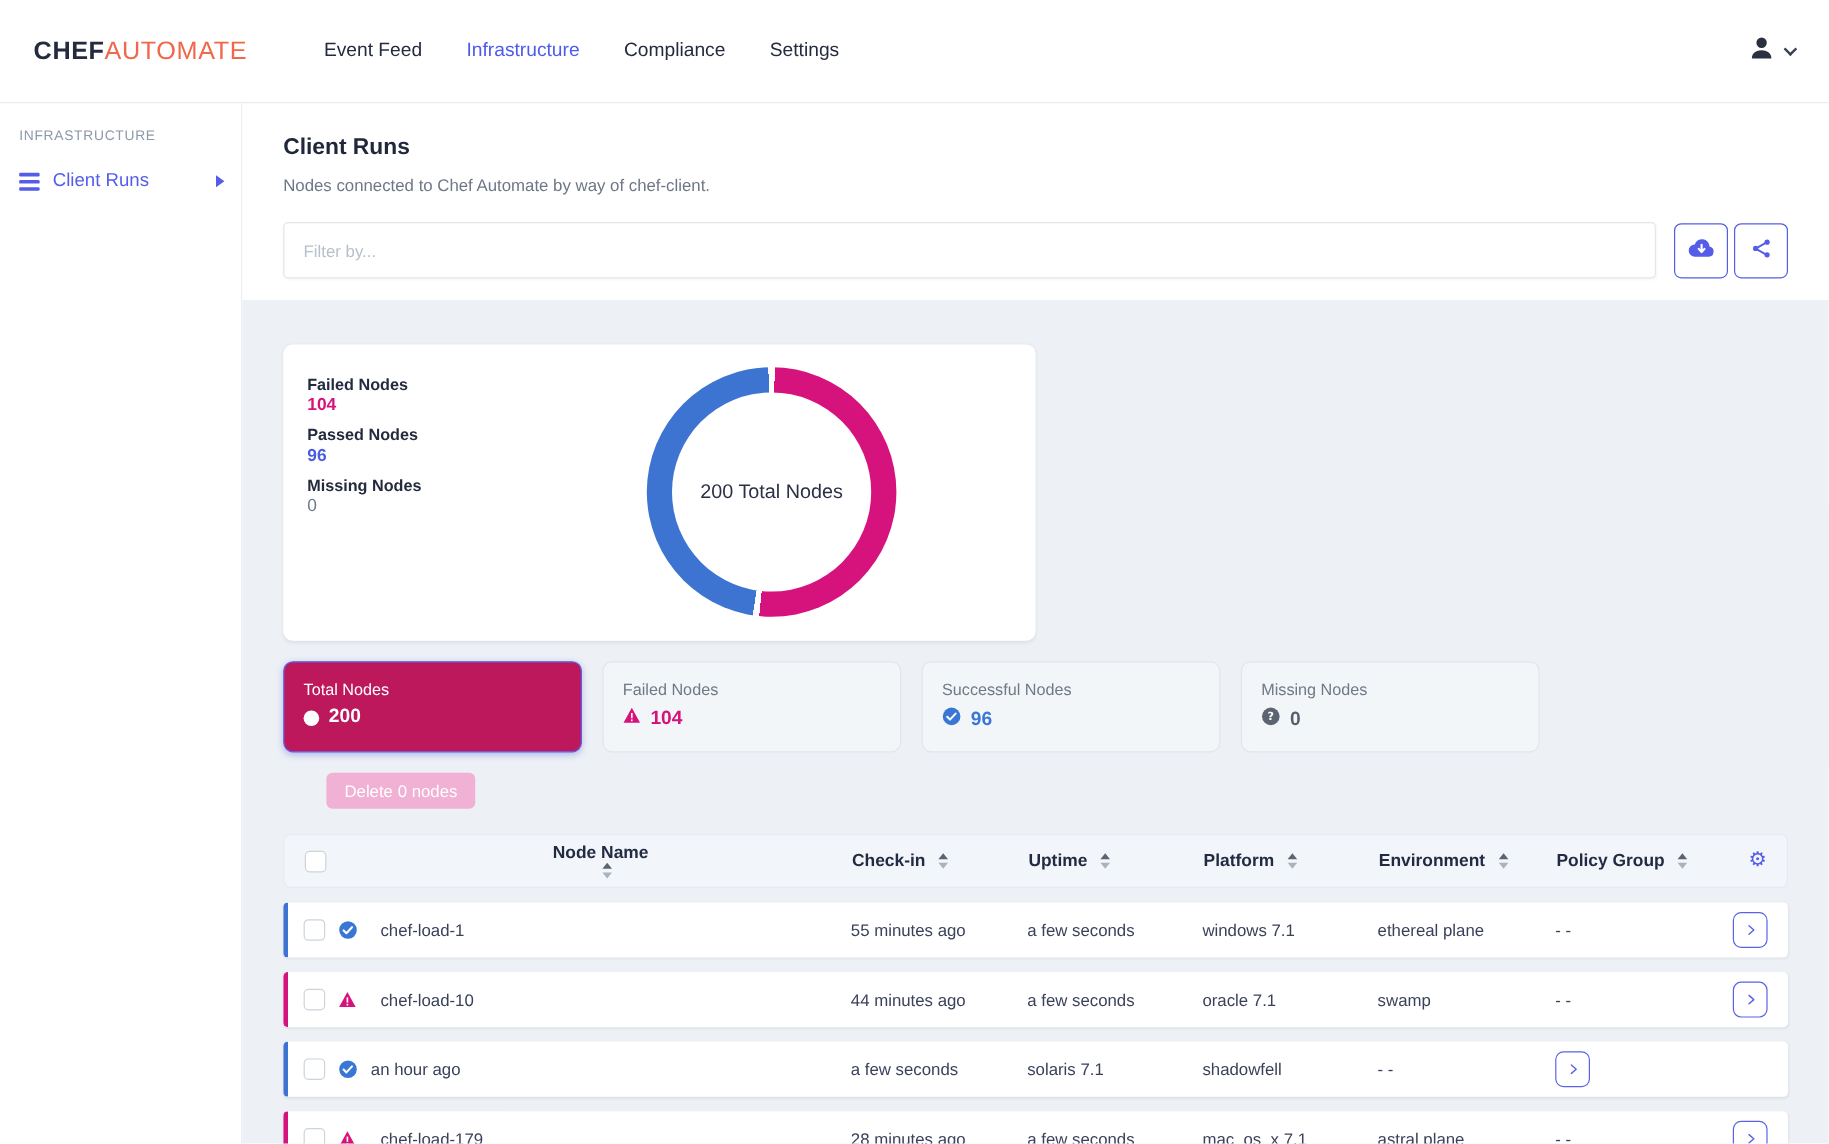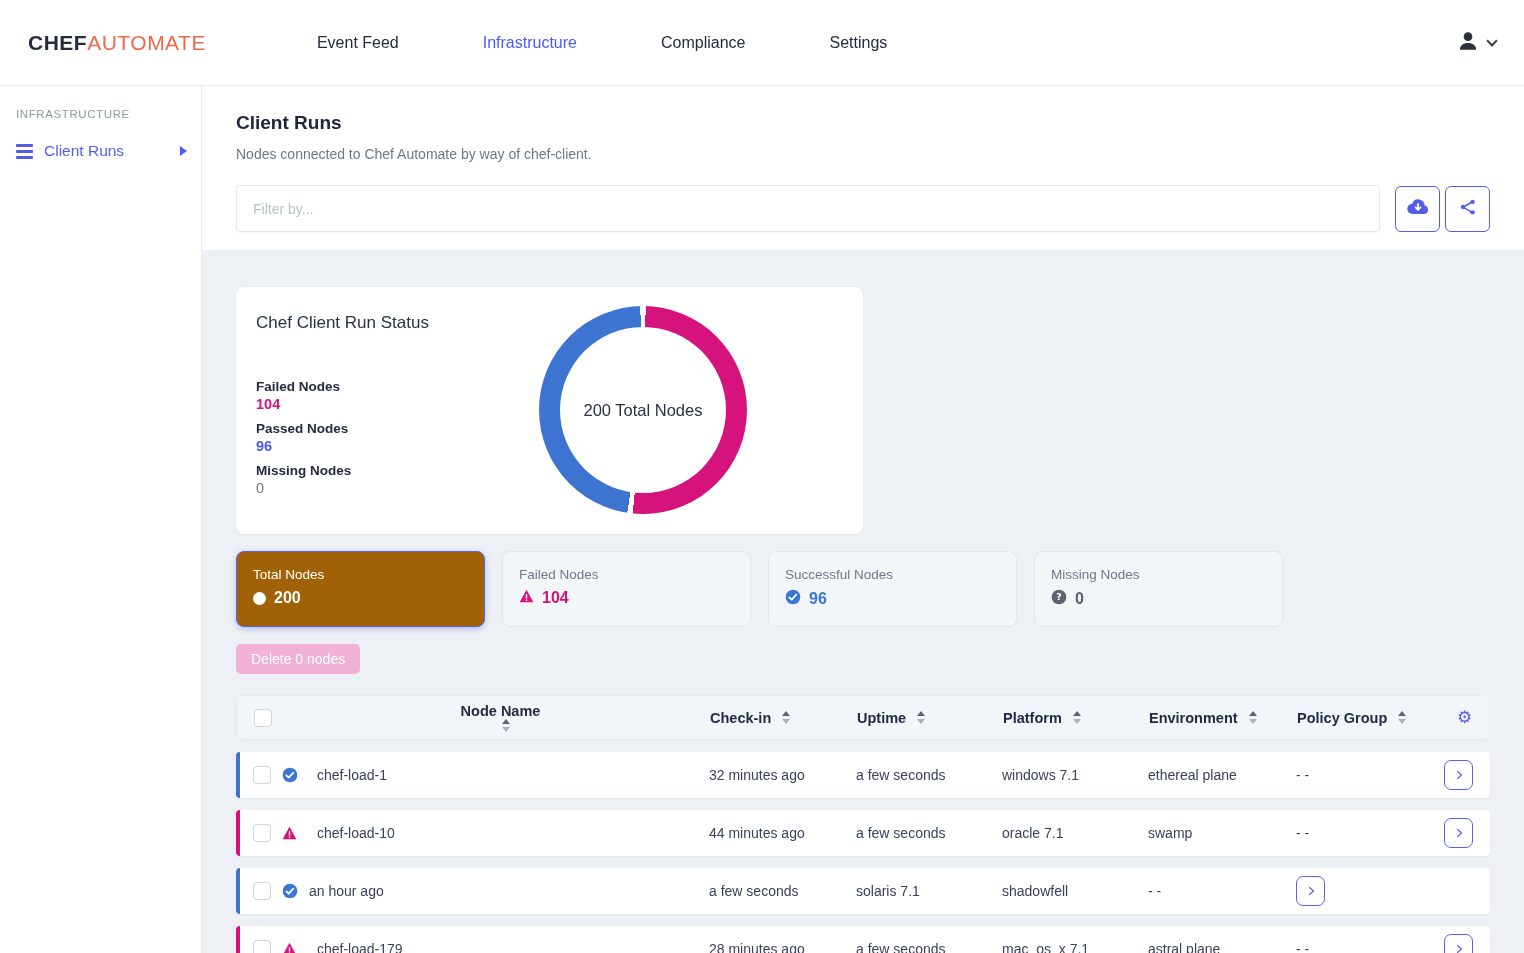--- a/index.html
+++ b/index.html
@@ -13,21 +13,21 @@
   
   .topnav {
     height:86px; display:flex; align-items:center;
     padding:0 28px; background:#fff; border-bottom:1px solid #e7ecf1;
     position:relative; z-index:3;
   }
   .logo { font-size:21px; letter-spacing:.5px; white-space:nowrap; }
   .logo .chef { font-weight:800; color:#252b3f; }
   .logo .automate { font-weight:500; color:#f1674a; }
   .nav-items { display:flex; gap:37px; margin-left:64px; font-size:16px; }
-  .nav-item { color:#252b3f; text-decoration:none; cursor:pointer;margin-left:47px; }
+  .nav-item { color:#252b3f; text-decoration:none; cursor:pointer; }
   .nav-item.active { color:#4d5af0; }
   .user-area { margin-left:auto; display:flex; align-items:center; gap:7px; cursor:pointer; }
   .chev-down {
     width:8px; height:8px; border-right:2px solid #3a4254; border-bottom:2px solid #3a4254;
     transform:rotate(45deg); margin-top:-4px;
   }
 
   
   .shell { display:flex; height:883px; }
   .sidebar {
@@ -97,37 +97,37 @@
   }
   .donut-center { font-size:16.5px; color:#2a3145; }
 
   
   .stat-row { display:flex; gap:17px; margin-top:17px; }
   .stat-card {
     width:249px; height:76px; border-radius:8px; padding:15px 16px 0;
     background:#f3f6f9; border:1px solid #e0e6ec; cursor:pointer;
   }
   .stat-card.selected {
-    background:#a16207; border-color:#5c60e8;
+    background:#be185d; border-color:#5c60e8;
     box-shadow:0 2px 6px rgba(70,80,200,.35);
   }
   .stat-label { font-size:13.5px; color:#6f7987; margin-bottom:7px; }
   .stat-card.selected .stat-label { color:#fff; }
   .stat-value { font-size:16px; font-weight:700; display:flex; align-items:center; gap:8px; }
   .stat-card.selected .stat-value { color:#fff; }
   .stat-value.failed { color:#d6127c; }
   .stat-value.success { color:#3a76d4; }
   .stat-value.missing { color:#555f6d; }
   .dot-white { width:13px; height:13px; border-radius:50%; background:#fff; }
 
   
   .delete-btn {
     margin-top:17px; height:30px; padding:0 15px;
     background:#f0b1d4; color:#fff; border:none; border-radius:5px;
-    font-size:14px; font-family:inherit; cursor:default;
+    font-size:14px; font-family:inherit; cursor:default;margin-left:36px;
   }
 
   
   .table { margin-top:21px; }
   .thead {
     height:45px; background:#f2f5f9; border:1px solid #e6ebf1; border-radius:6px;
     display:grid; grid-template-columns:46px 27px 400px 147px 146px 146px 148px 148px 1fr;
     align-items:center; font-weight:700; font-size:14.5px; color:#232b43;
   }
   .th { display:flex; align-items:center; }
@@ -226,21 +226,20 @@
                 <circle cx="17.5" cy="18.4" r="2.6" fill="#545ce8"></circle>
               </svg>
           </span>
         </button>
       </div>
     </div>
 
     <div class="gray">
       
       <section class="status-card">
-        <h2 class="status-title">Chef Client Run Status</h2>
         <div class="legend">
           <div class="legend-item">
             <div class="legend-label">Failed Nodes</div>
             <div class="legend-value failed">104</div>
           </div>
           <div class="legend-item">
             <div class="legend-label">Passed Nodes</div>
             <div class="legend-value passed">96</div>
           </div>
           <div class="legend-item">
@@ -366,21 +365,21 @@
     <div class="c-status">
       <span class="st-ok">
         <svg width="16" height="16" viewBox="0 0 24 24" style="display:block">
                     <circle cx="12" cy="12" r="11" fill="#3a76d4"></circle>
                     <path d="M6.5 12.5l3.5 3.5 7-7.5" stroke="#fff" stroke-width="2.6" fill="none" stroke-linecap="round" stroke-linejoin="round"></path>
                   </svg>
       </span>
 
     </div>
     <div class="c-name">chef-load-1</div>
-    <div>32 minutes ago</div>
+    <div>55 minutes ago</div>
     <div>a few seconds</div>
     <div>windows 7.1</div>
     <div>ethereal plane</div>
     <div>- -</div>
     <div class="c-action">
       <button class="row-btn">
         <span>
           <svg width="12" height="12" viewBox="0 0 24 24" style="display:block">
                       <path d="M9 5l8 7-8 7" stroke="#5a63e8" stroke-width="2.4" fill="none" stroke-linecap="round" stroke-linejoin="round"></path>
                     </svg>

